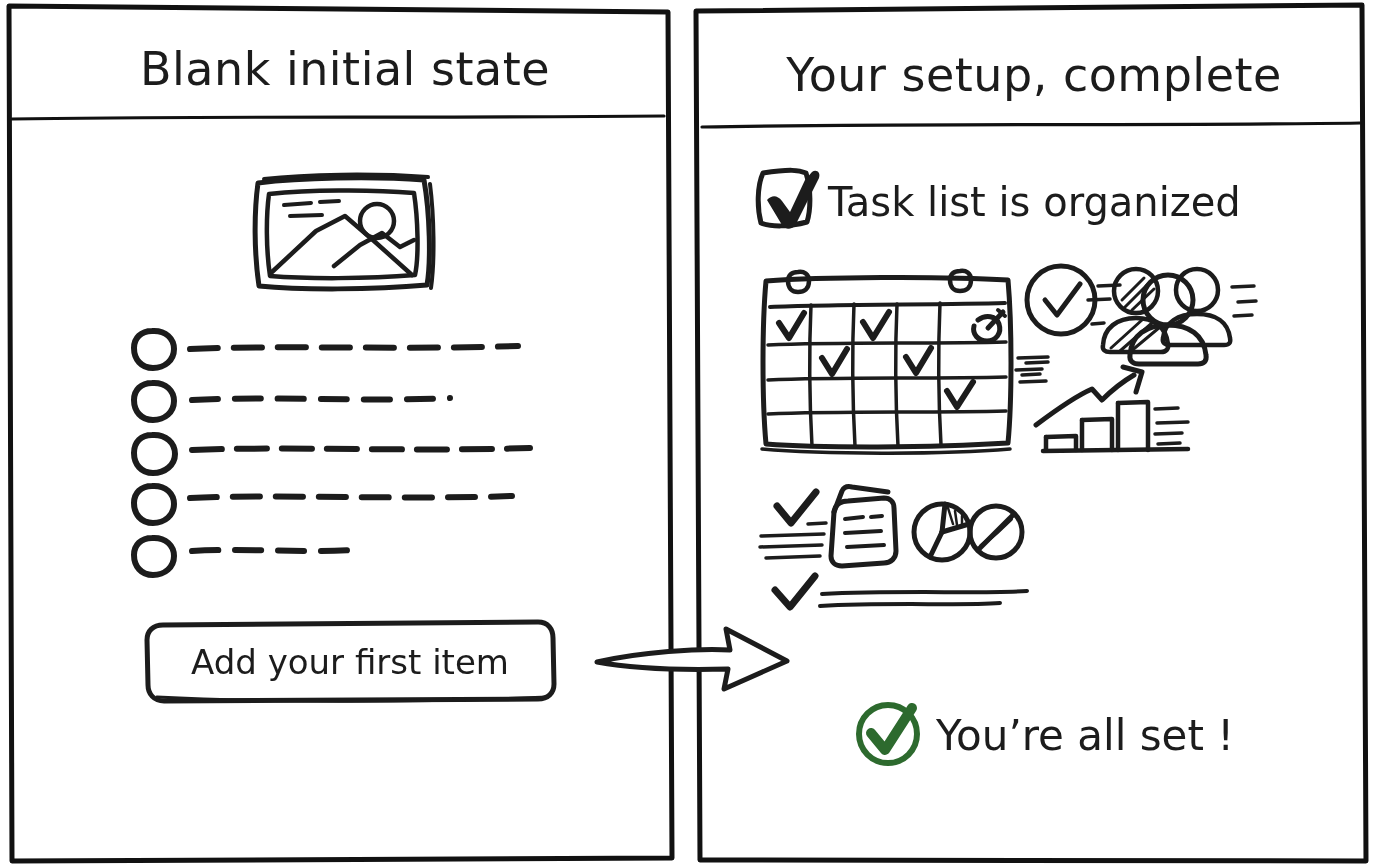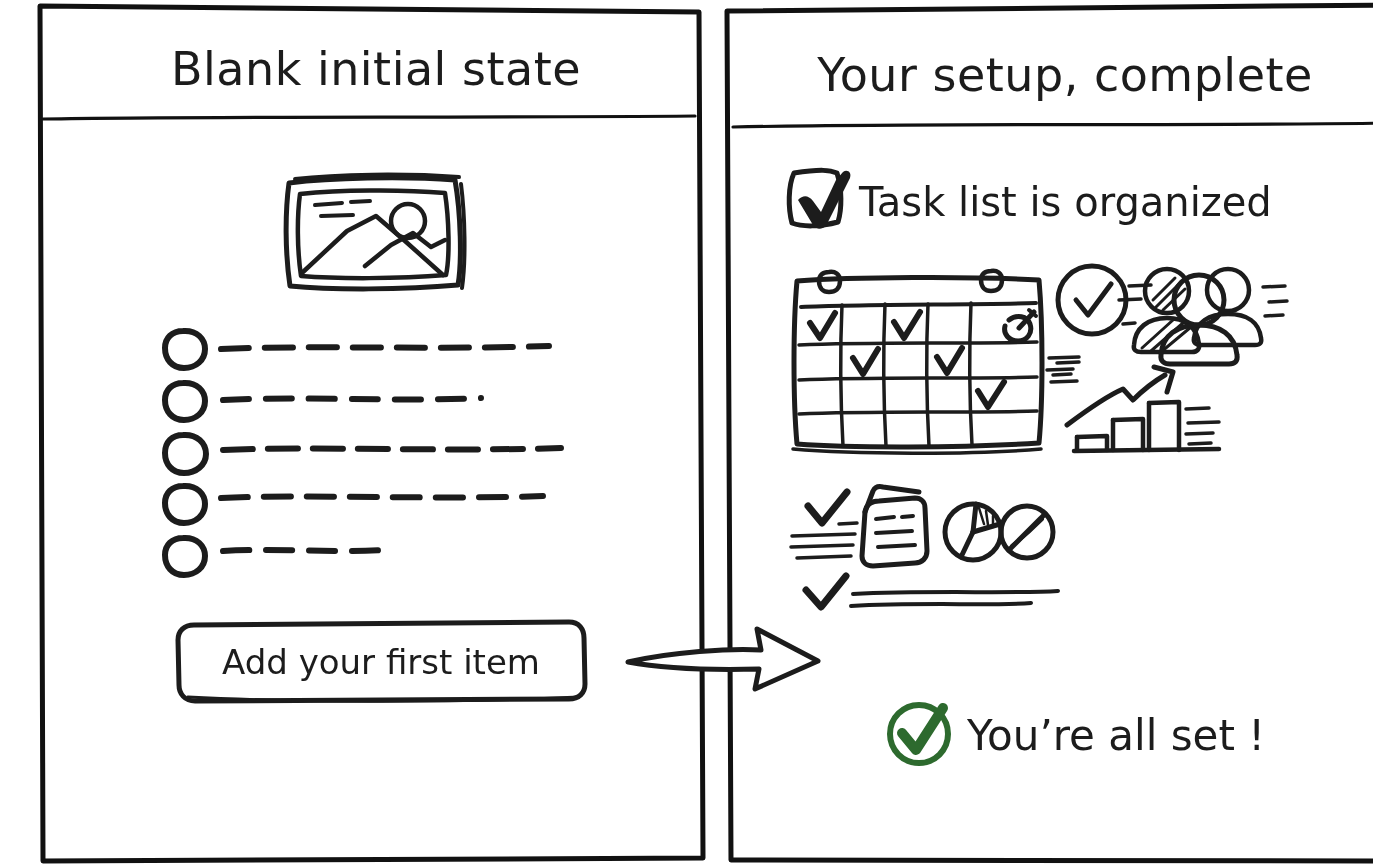--- a/index.html
+++ b/index.html
@@ -12,21 +12,20 @@
     height: 867px;
     overflow: hidden;
     font-family: "DejaVu Sans", sans-serif;
     position: relative;
   }
   #stage {
     position: absolute;
     left: 0; top: 0;
     width: 1141px;
     height: 867px;
-    padding-left: 31px;
   }
   #stage > svg {
     display: block;
   }
   .hand-title {
     font-family: "DejaVu Sans", sans-serif;
     font-size: 46px;
     font-weight: 400;
     fill: #1c1c1c;
     letter-spacing: 0.5px;

